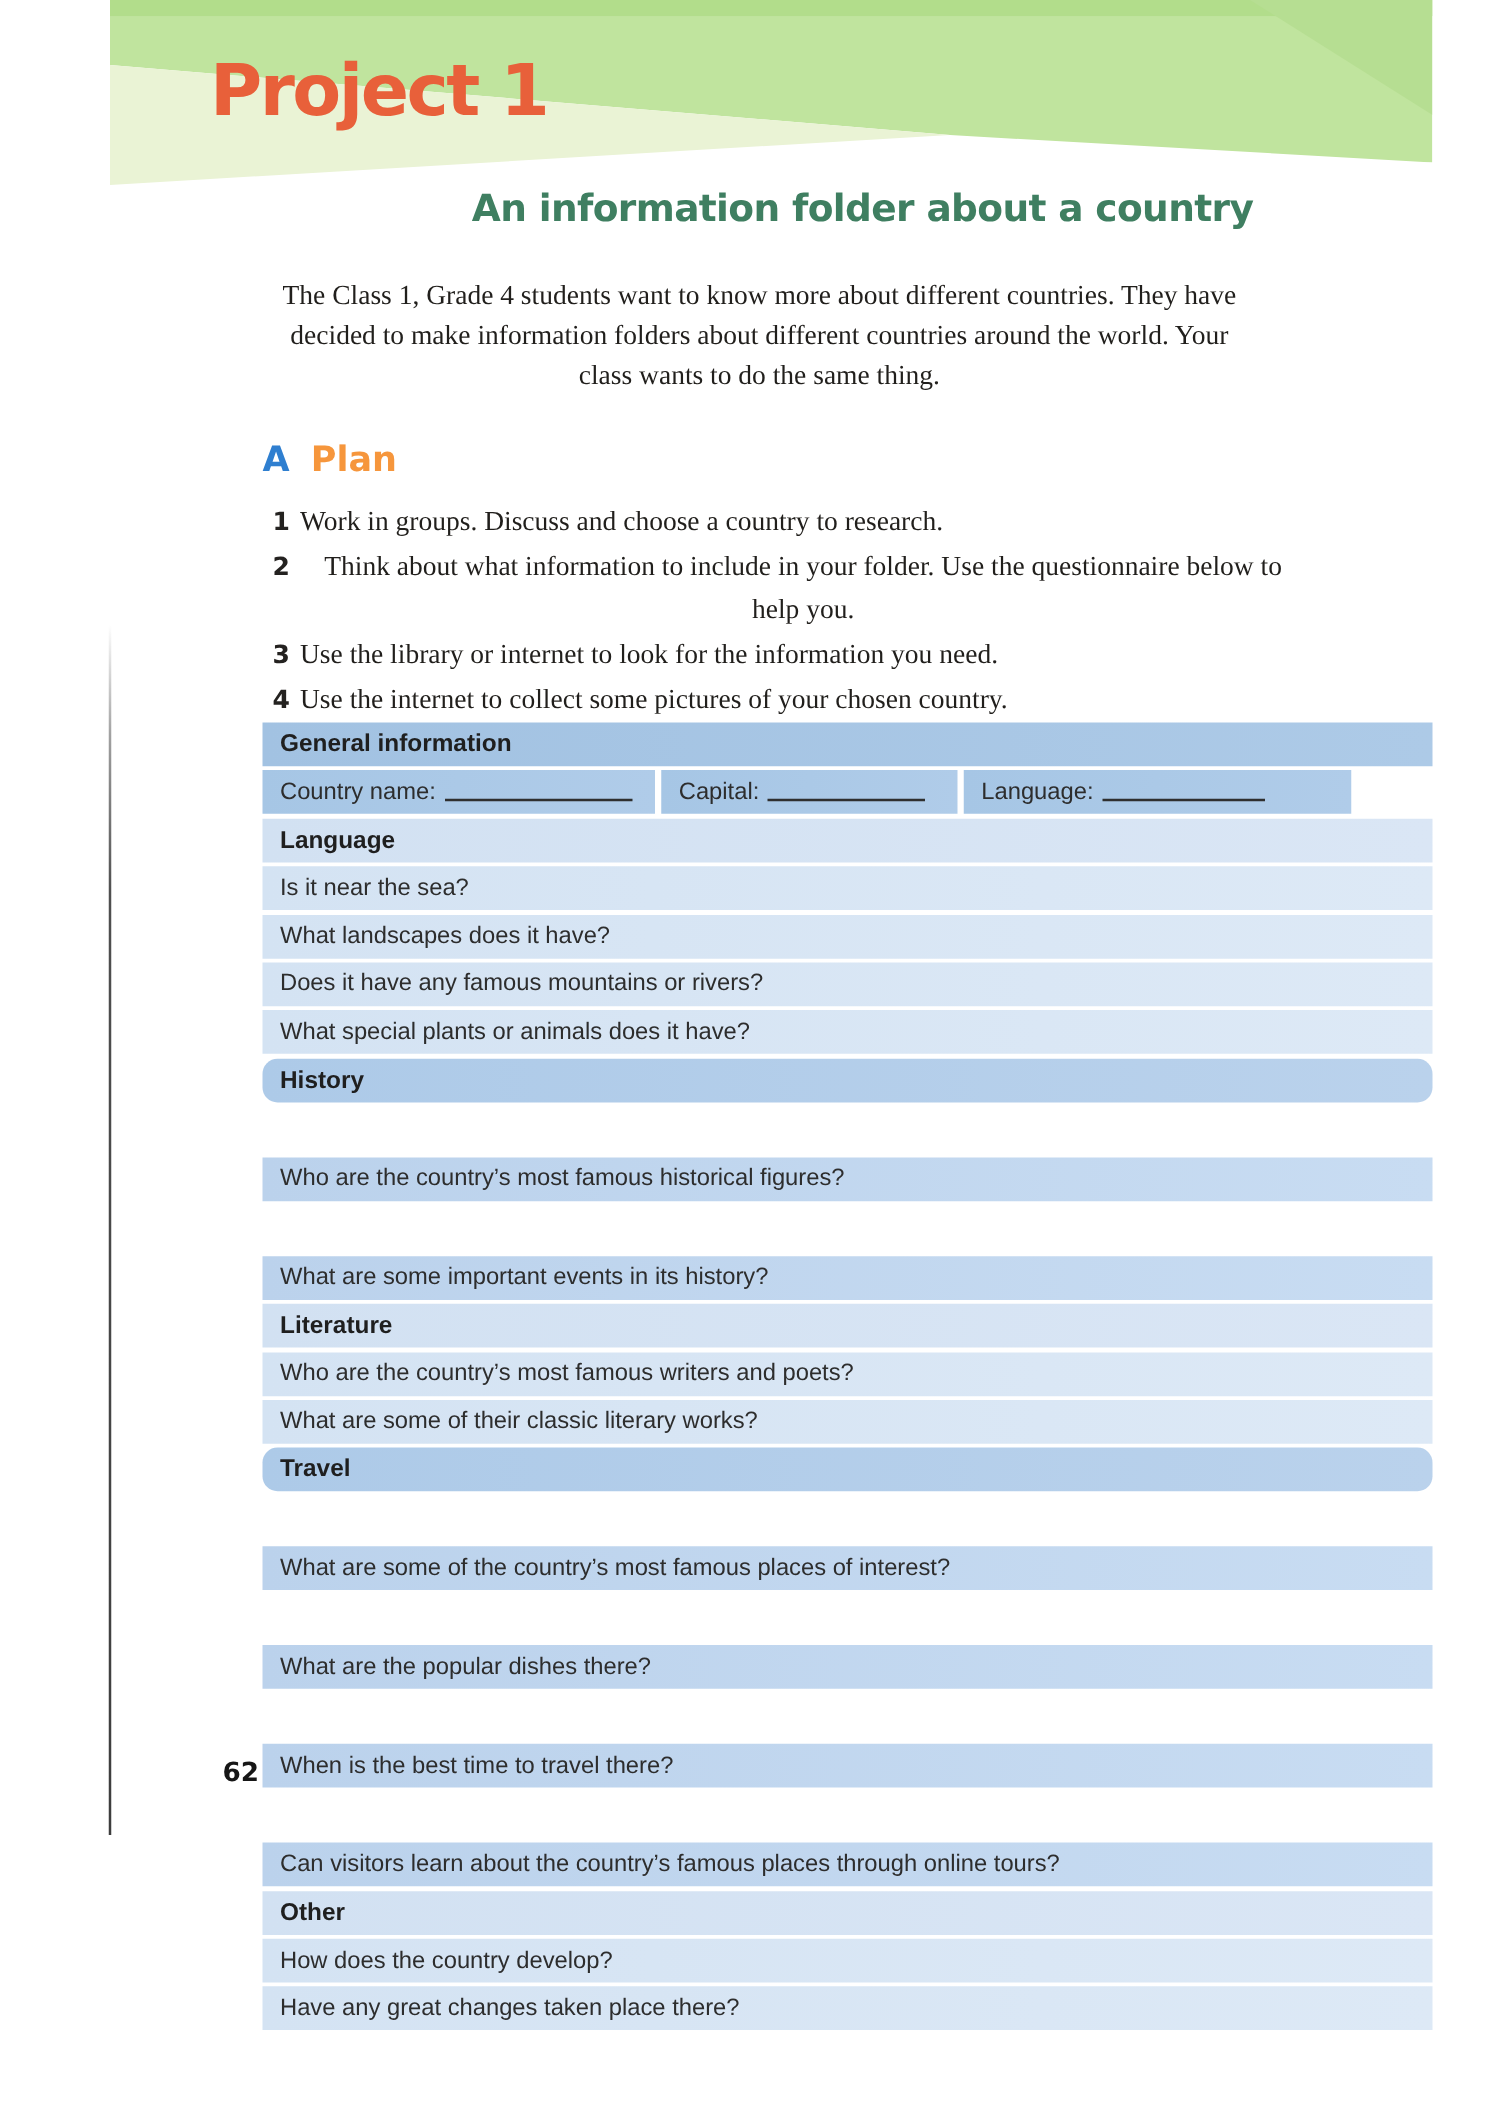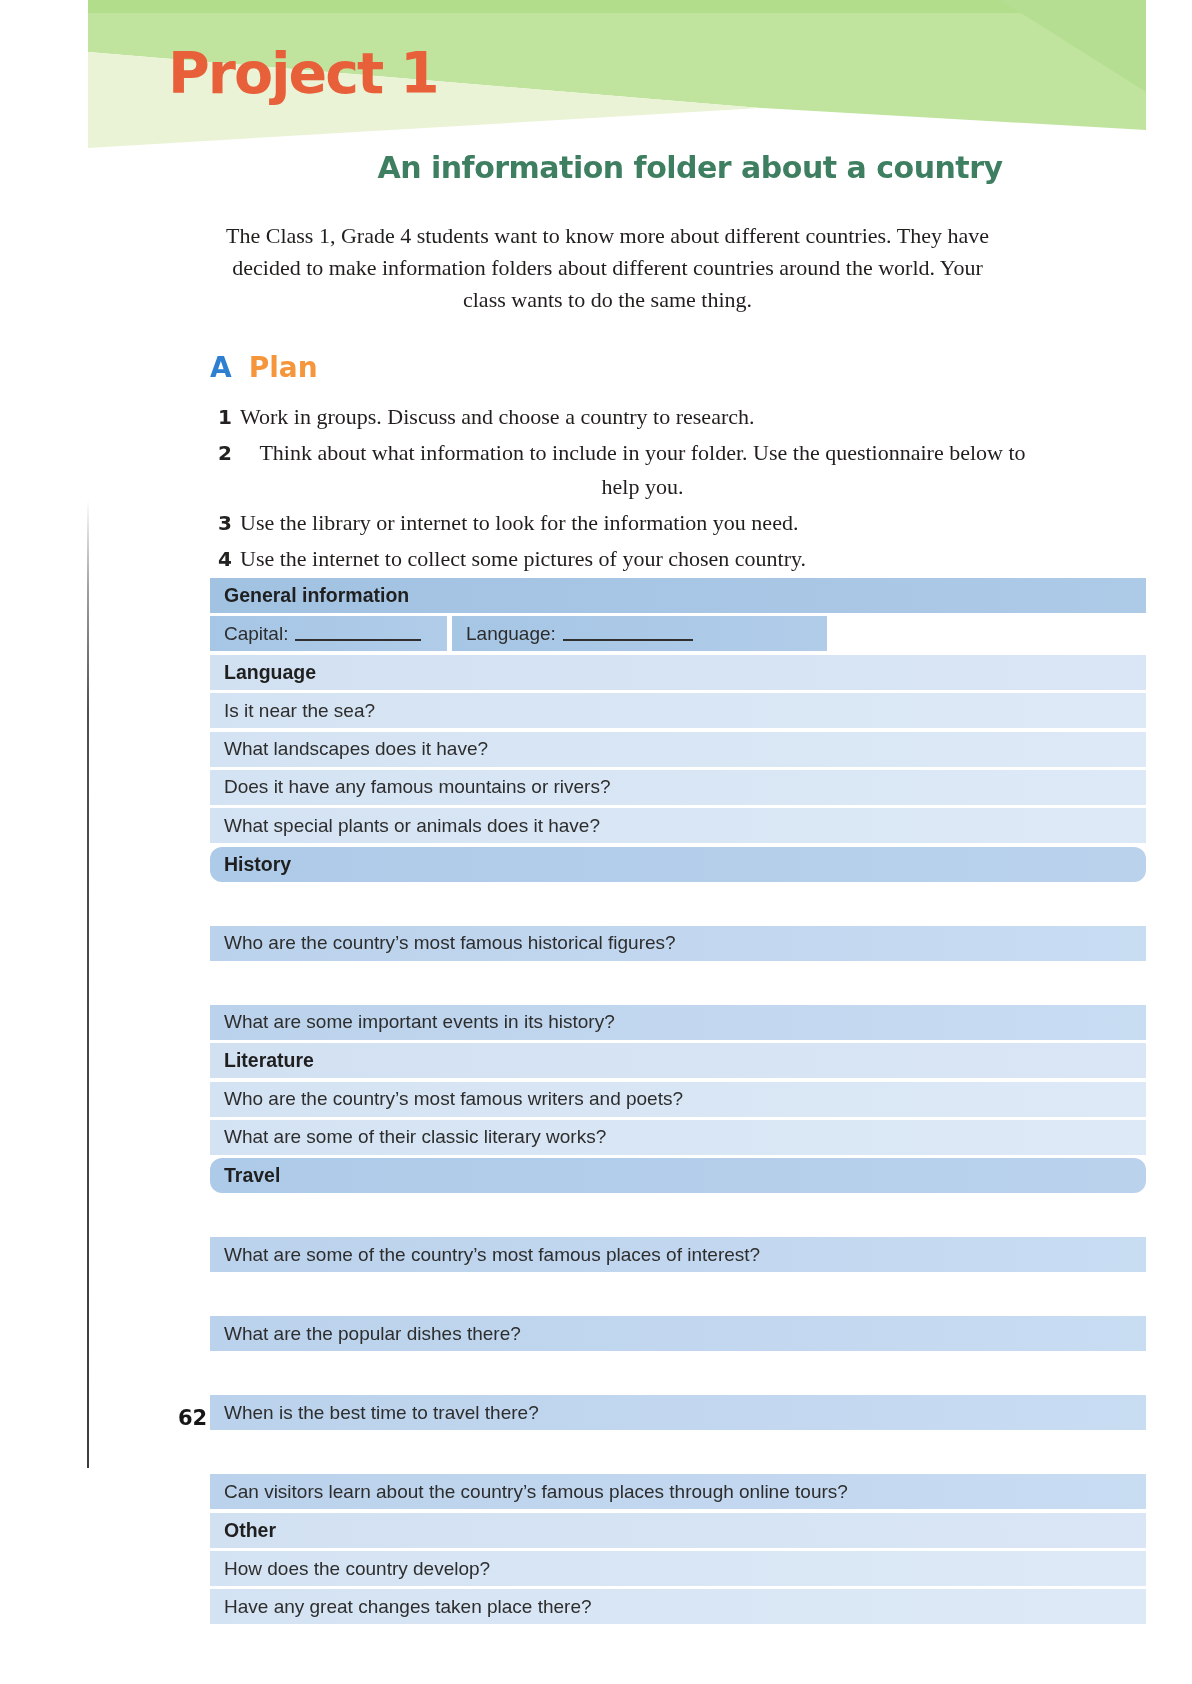--- a/index.html
+++ b/index.html
@@ -116,25 +116,29 @@
       </li>
       <li class="plan-item">
         <span class="plan-num">4</span>
         <span class="plan-text">Use the internet to collect some pictures of your chosen country.</span>
       </li>
     </ol>
 
   <div class="qtable">
       <div class="row hdr r-hdr-deep">General information</div>
       <div class="row fields">
+        <div class="fcell" style="width: 314px;">
+          <span>Country name:</span>
+          <span class="blank" style="width: 150px;"></span>
+        </div>
         <div class="fcell" style="width: 237px;">
           <span>Capital:</span>
           <span class="blank" style="width: 126px;"></span>
         </div>
-        <div class="fcell" style="width: 375px;">
+        <div class="fcell" style="width: 310px;">
           <span>Language:</span>
           <span class="blank" style="width: 130px;"></span>
         </div>
       </div>
       <div class="row hdr r-hdr-light">Language</div>
       <div class="row q r-q-light">Is it near the sea?</div>
       <div class="row q r-q-light">What landscapes does it have?</div>
       <div class="row q r-q-light">Does it have any famous mountains or rivers?</div>
       <div class="row q r-q-light">What special plants or animals does it have?</div>
       <div class="row hdr r-hdr-mid">History</div>

